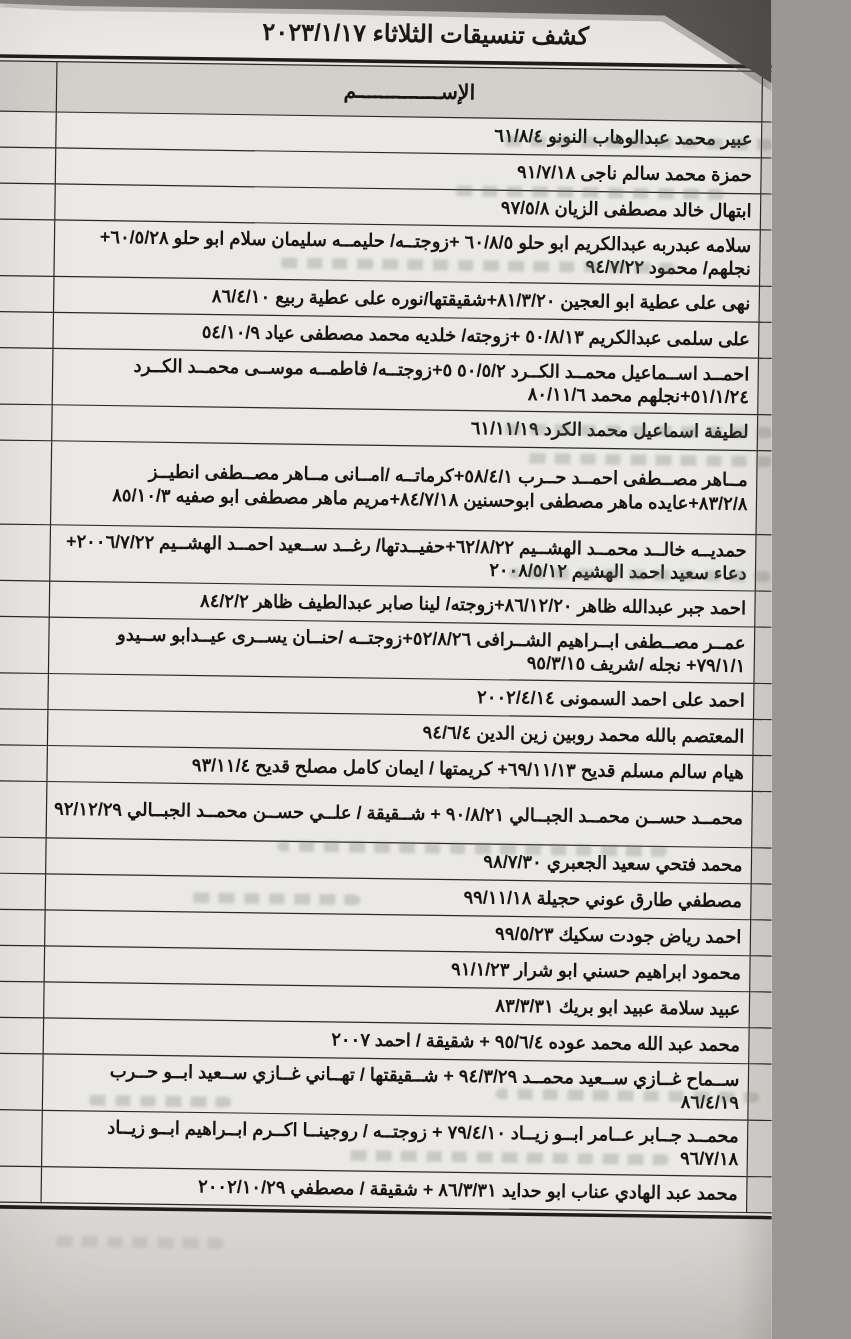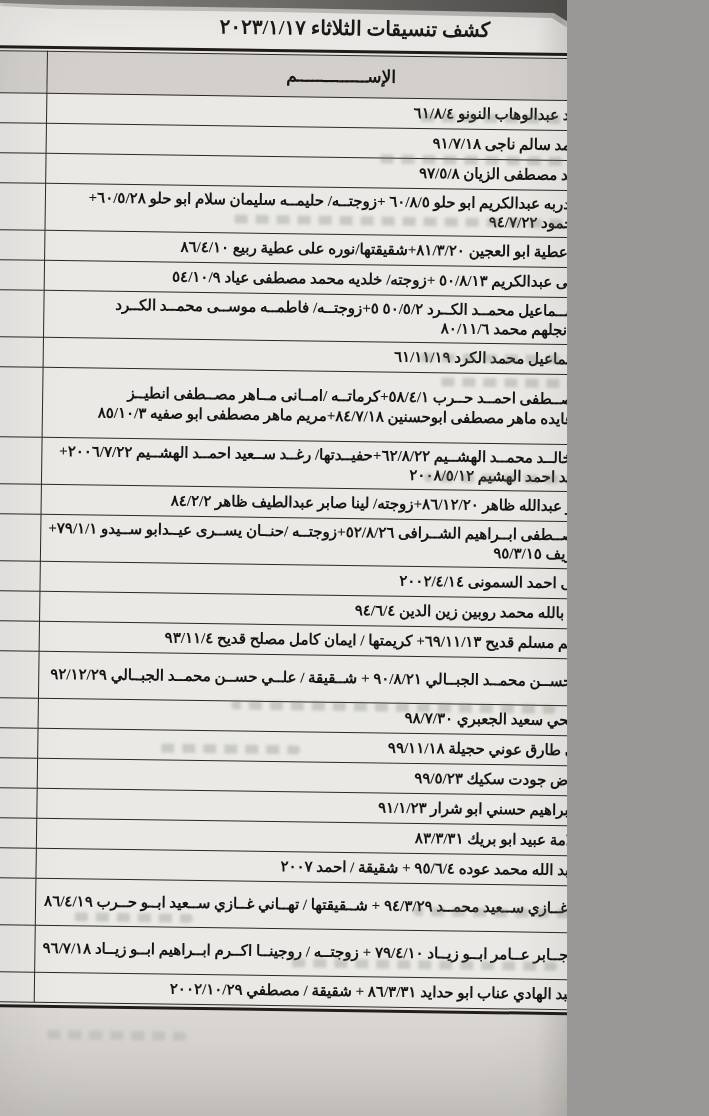--- a/index.html
+++ b/index.html
@@ -1,18 +1,18 @@
 <!DOCTYPE html>
 <html lang="ar"><head>
 <meta charset="utf-8">
 <style>
   html,body{margin:0;padding:0;background:#9a9896;}
   .stage{
-    position:relative;width:567px;height:1116px;overflow:hidden;
-    font-family:Liberation Serif, serif;
+    position:relative;width:643px;height:1116px;overflow:hidden;
+    font-family:Liberation Sans, sans-serif;
     background:#e7e5e2;
   }
   
   .paper{
     position:absolute;inset:0;
     background:
       linear-gradient(to left, rgba(70,64,58,.12), rgba(70,64,58,0) 30px),
       linear-gradient(to top, rgba(70,64,58,.10), rgba(70,64,58,0) 110px),
       radial-gradient(130% 60% at 30% 8%, #efedea 0%, rgba(239,237,234,0) 60%),
       linear-gradient(180deg,#eae8e5 0%,#e6e4e1 50%,#dcd9d6 88%,#d6d3d0 100%);

